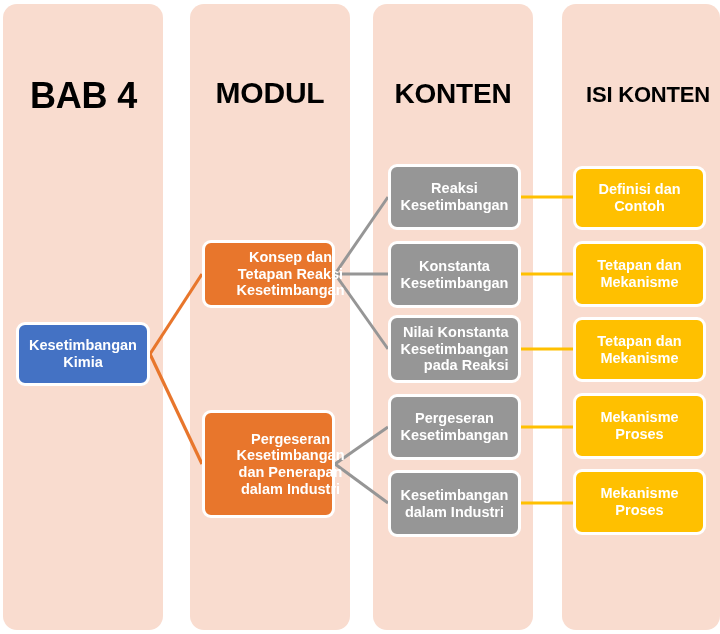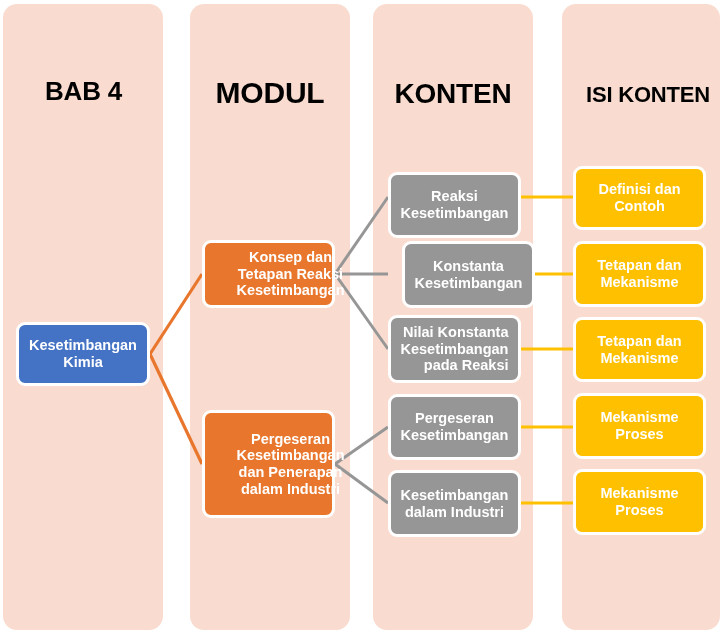--- a/index.html
+++ b/index.html
@@ -85,39 +85,39 @@
       <g stroke="#FFC000" stroke-width="3">
         <path d="M521,197 L573,197"></path>
         <path d="M521,274 L573,274"></path>
         <path d="M521,349 L573,349"></path>
         <path d="M521,427 L573,427"></path>
         <path d="M521,503 L573,503"></path>
       </g>
     </g>
   </svg>
 
-  <div class="lane-title" style="left:3px;  top:78px; width:161px; font-size:26px;">BAB 4</div>
+  <div class="lane-title" style="left:3px;  top:78px; width:161px; font-size:36px;">BAB 4</div>
   <div class="lane-title" style="left:190px;top:78px; width:160px; font-size:30px;">MODUL</div>
   <div class="lane-title" style="left:373px;top:80px; width:160px; font-size:28px;">KONTEN</div>
   <div class="lane-title" style="left:562px;top:84px; width:172px; font-size:22px;">ISI KONTEN</div>
 
   <div class="node blue" style="left:16px;top:322px;width:134px;height:64px;">Kesetimbangan
 Kimia</div>
 
   <div class="node orange" style="left:202px;top:240px;width:133px;height:68px;">Konsep dan
 Tetapan Reaksi
 Kesetimbangan</div>
   <div class="node orange" style="left:202px;top:410px;width:133px;height:108px;">Pergeseran
 Kesetimbangan
 dan Penerapan
 dalam Industri</div>
 
-  <div class="node gray" style="left:388px;top:172px;width:133px;height:66px;">Reaksi
+  <div class="node gray" style="left:388px;top:164px;width:133px;height:66px;">Reaksi
 Kesetimbangan</div>
-  <div class="node gray" style="left:402px;top:241px;width:133px;height:67px;">Konstanta
+  <div class="node gray" style="left:388px;top:241px;width:133px;height:67px;">Konstanta
 Kesetimbangan</div>
   <div class="node gray" style="left:388px;top:315px;width:133px;height:68px;text-align:right;">Nilai Konstanta
 Kesetimbangan
 pada Reaksi</div>
   <div class="node gray" style="left:388px;top:394px;width:133px;height:66px;">Pergeseran
 Kesetimbangan</div>
   <div class="node gray" style="left:388px;top:470px;width:133px;height:67px;">Kesetimbangan
 dalam Industri</div>
 
   <div class="node yellow" style="left:573px;top:166px;width:133px;height:64px;">Definisi dan

